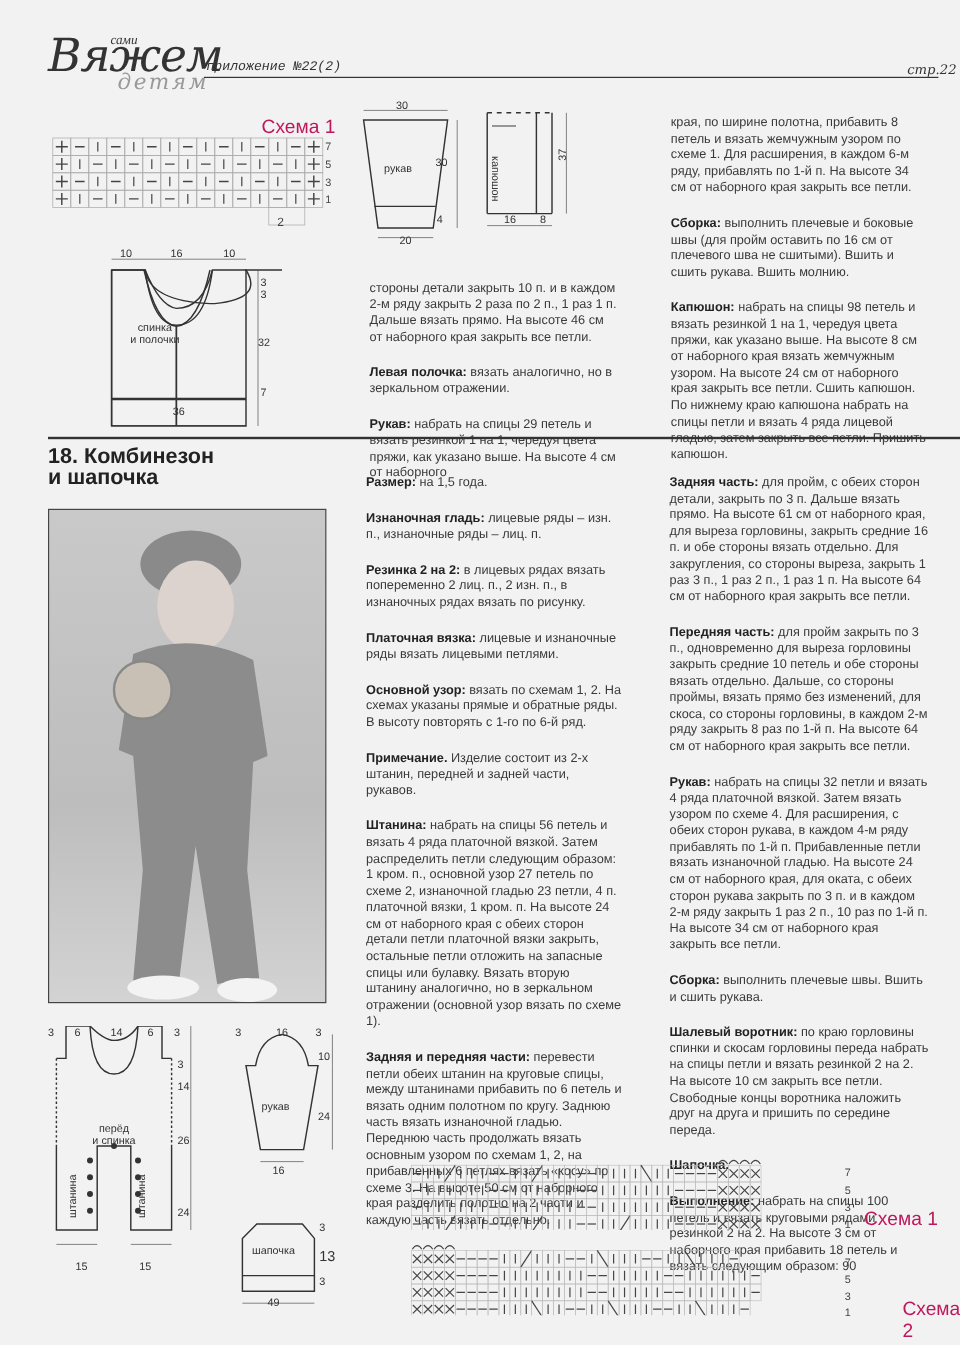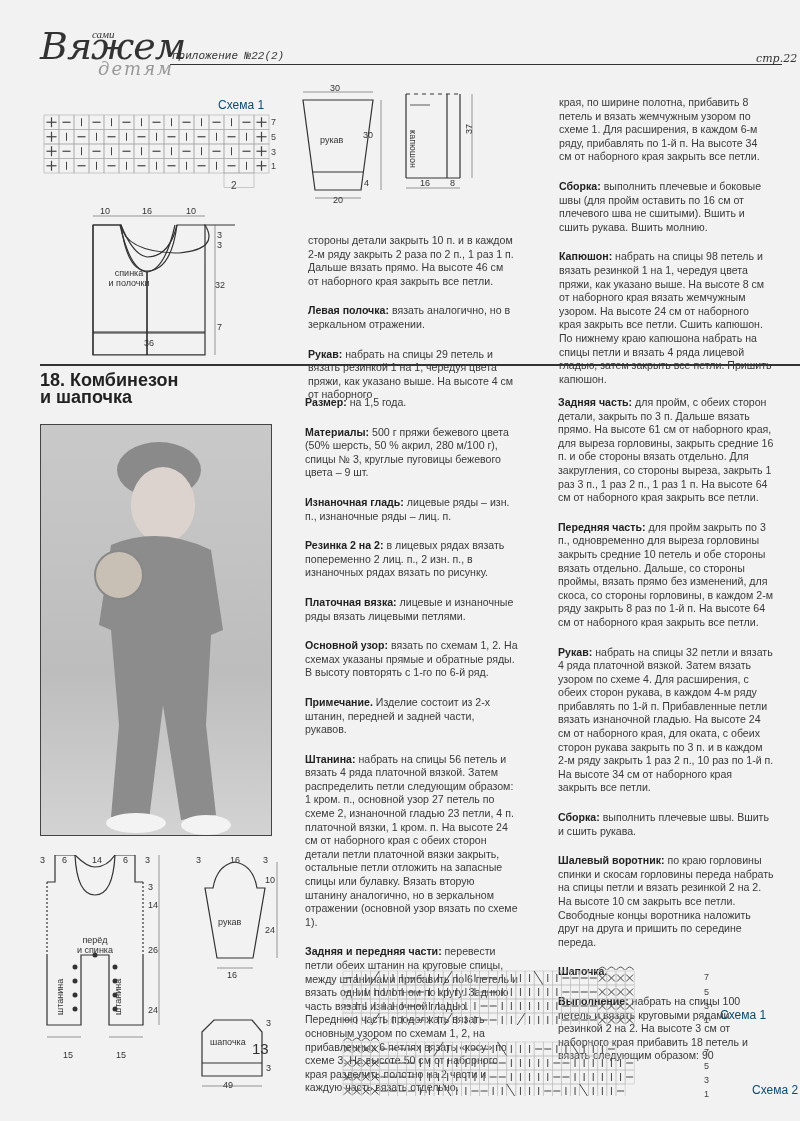--- a/index.html
+++ b/index.html
@@ -10,21 +10,21 @@
   .hdr-detyam{left:98px;top:58px;font-family:"DejaVu Serif",serif;font-style:italic;font-size:18px;color:#999;letter-spacing:2px;}
   .hdr-supp{left:172px;top:50px;font-family:Liberation Mono, monospace;font-style:italic;font-size:11px;color:#333;}
   .hdr-line{left:170px;top:64px;width:612px;height:1px;background:#333;}
   .hdr-page{left:728px;top:52px;font-family:"DejaVu Serif",serif;font-style:italic;font-size:11px;color:#333;margin-left:28px;}
   .col{font-size:10.6px;line-height:13.6px;color:#3a3a3a;}
   .col p{margin:16px;}
   .col b{color:#222;font-weight:bold;}
   .section-rule{left:40px;top:364px;width:760px;height:1.5px;background:#333;}
   .section-title{left:40px;top:372px;font-size:18px;font-weight:bold;line-height:17px;color:#222;}
   .photo{left:40px;top:424px;width:232px;height:412px;border:1.5px solid #444;background:linear-gradient(180deg,#c9c9c9 0%,#bdbdbd 60%,#d3d3d3 100%);box-sizing:border-box;overflow:hidden;}
-  .schema-label{font-size:12px;color:#0c4a6e;}
+  .schema-label{font-size:16px;color:#be185d;}
   .grid-row-num{font-size:9px;color:#444;}
 </style>
 </head>
 <body>
 
 <div class="abs hdr-sami">сами</div>
 <div class="abs hdr-logo">Вяжем</div>
 <div class="abs hdr-detyam">детям</div>
 <div class="abs hdr-supp">приложение №22(2)</div>
 <div class="abs hdr-line"></div>
@@ -389,21 +389,20 @@
     <ellipse cx="122" cy="80" rx="32" ry="38" fill="#dcd3cf"></ellipse>
     <path d="M70,120 Q118,100 170,125 L182,205 L170,210 L165,300 L175,390 L140,395 L122,280 L108,395 L70,392 L78,300 L70,205 L58,200 Z" fill="#8c8c8c"></path>
     <circle cx="78" cy="150" r="24" fill="#c8c0b5" stroke="#888" stroke-width="2"></circle>
     <ellipse cx="95" cy="398" rx="30" ry="10" fill="#f3f3f3"></ellipse>
     <ellipse cx="165" cy="400" rx="25" ry="10" fill="#f3f3f3"></ellipse>
   </svg>
 </div>
 
 <div class="abs col" style="left:289px;top:380px;width:245px;" id="col1">
     <p><b>Размер:</b><span> на 1,5 года.</span></p>
-    <p><b>Материалы:</b><span> 500 г пряжи бежевого цвета (50% шерсть, 50 % акрил, 280 м/100 г), спицы № 3, круглые пуговицы бежевого цвета – 9 шт.</span></p>
     <p><b>Изнаночная гладь:</b><span> лицевые ряды – изн. п., изнаночные ряды – лиц. п.</span></p>
     <p><b>Резинка 2 на 2:</b><span> в лицевых рядах вязать попеременно 2 лиц. п., 2 изн. п., в изнаночных рядах вязать по рисунку.</span></p>
     <p><b>Платочная вязка:</b><span> лицевые и изнаночные ряды вязать лицевыми петлями.</span></p>
     <p><b>Основной узор:</b><span> вязать по схемам 1, 2. На схемах указаны прямые и обратные ряды. В высоту повторять с 1-го по 6-й ряд.</span></p>
     <p><b>Примечание.</b><span> Изделие состоит из 2-х штанин, передней и задней части, рукавов.</span></p>
     <p><b>Штанина:</b><span> набрать на спицы 56 петель и вязать 4 ряда платочной вязкой. Затем распределить петли следующим образом: 1 кром. п., основной узор 27 петель по схеме 2, изнаночной гладью 23 петли, 4 п. платочной вязки, 1 кром. п. На высоте  24 см от наборного края с обеих сторон детали петли платочной вязки закрыть, остальные петли отложить  на запасные спицы или булавку. Вязать вторую штанину аналогично, но в зеркальном отражении (основной узор вязать по схеме 1).</span></p>
     <p><b>Задняя и передняя части:</b><span> перевести петли обеих штанин на круговые спицы, между штанинами прибавить по 6 петель и вязать одним полотном по кругу. Заднюю часть вязать изнаночной гладью. Переднюю часть продолжать вязать основным узором по схемам 1, 2, на прибавленных 6 петлях вязать «косу» по схеме 3. На высоте 50 см от наборного края разделить полотно на 2 части и каждую часть вязать отдельно.</span></p>
   </div>
 
 <div class="abs col" style="left:542px;top:380px;width:248px;" id="col2">
@@ -480,21 +479,21 @@
 <svg class="abs" style="left:200px;top:1018px;" width="80" height="80">
   <g stroke="#333" stroke-width="1.2" fill="none">
     <path d="M2,14 L14,2 L52,2 L62,14 L62,58 L2,58 Z"></path>
     <line x1="2" y1="45" x2="62" y2="45"></line>
   </g>
   <g stroke="#555" stroke-width="0.6">
     <line x1="2" y1="68" x2="62" y2="68"></line>
   </g>
 </svg>
 <div class="abs" style="left:266px;top:1018px;font-size:9px;">3</div>
-<div class="abs" style="left:252px;top:1040px;font-size:15px;">13</div>
+<div class="abs" style="left:266px;top:1040px;font-size:12px;">13</div>
 <div class="abs" style="left:266px;top:1063px;font-size:9px;">3</div>
 <div class="abs" style="left:223px;top:1080px;font-size:9px;">49</div>
 <div class="abs" style="left:210px;top:1037px;font-size:9px;">шапочка</div>
 
 <svg class="abs" style="left:340px;top:965px;" width="380" height="60" id="chart1">
     <g>
       <rect x="3" y="6" width="9.1" height="14" fill="none" stroke="#bbb" stroke-width="0.5"></rect>
       <line x1="4.05" y1="13" x2="11.05" y2="13" stroke="#444" stroke-width="1"></line>
     </g>
     <g>

